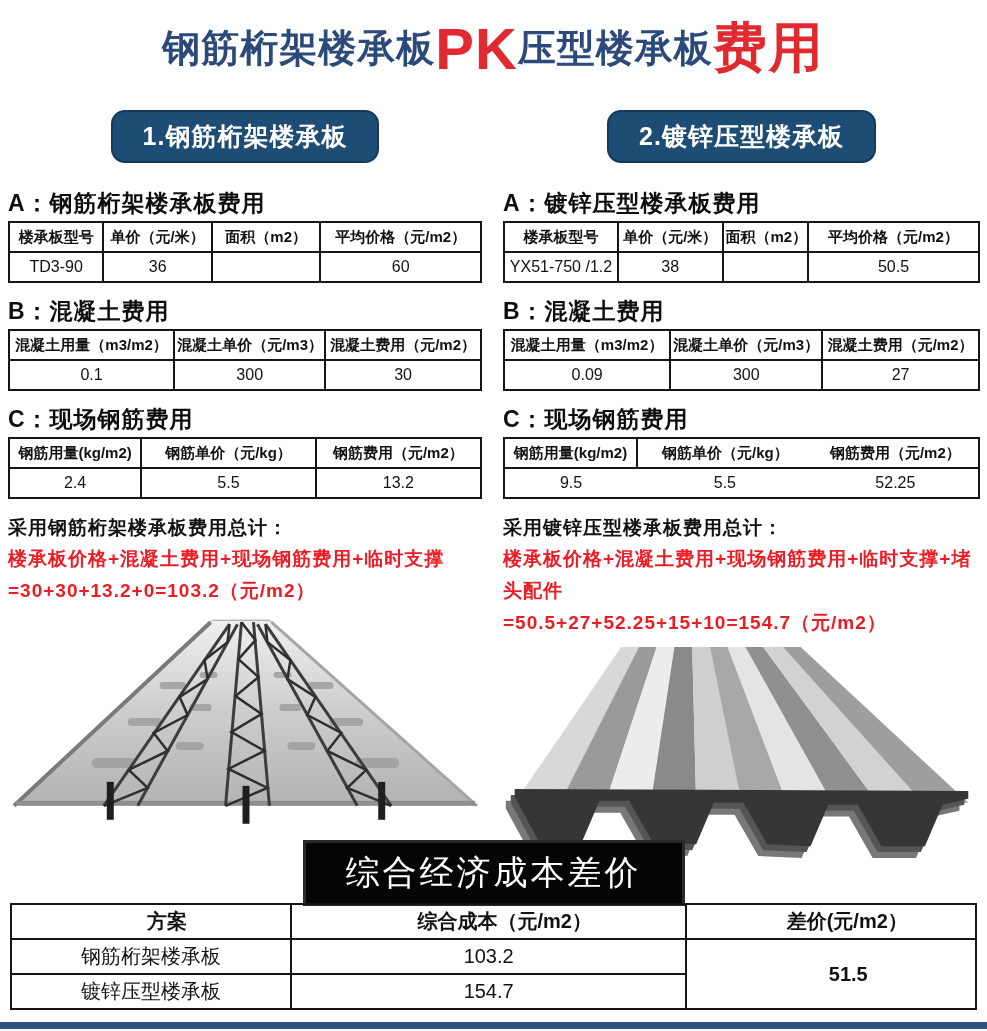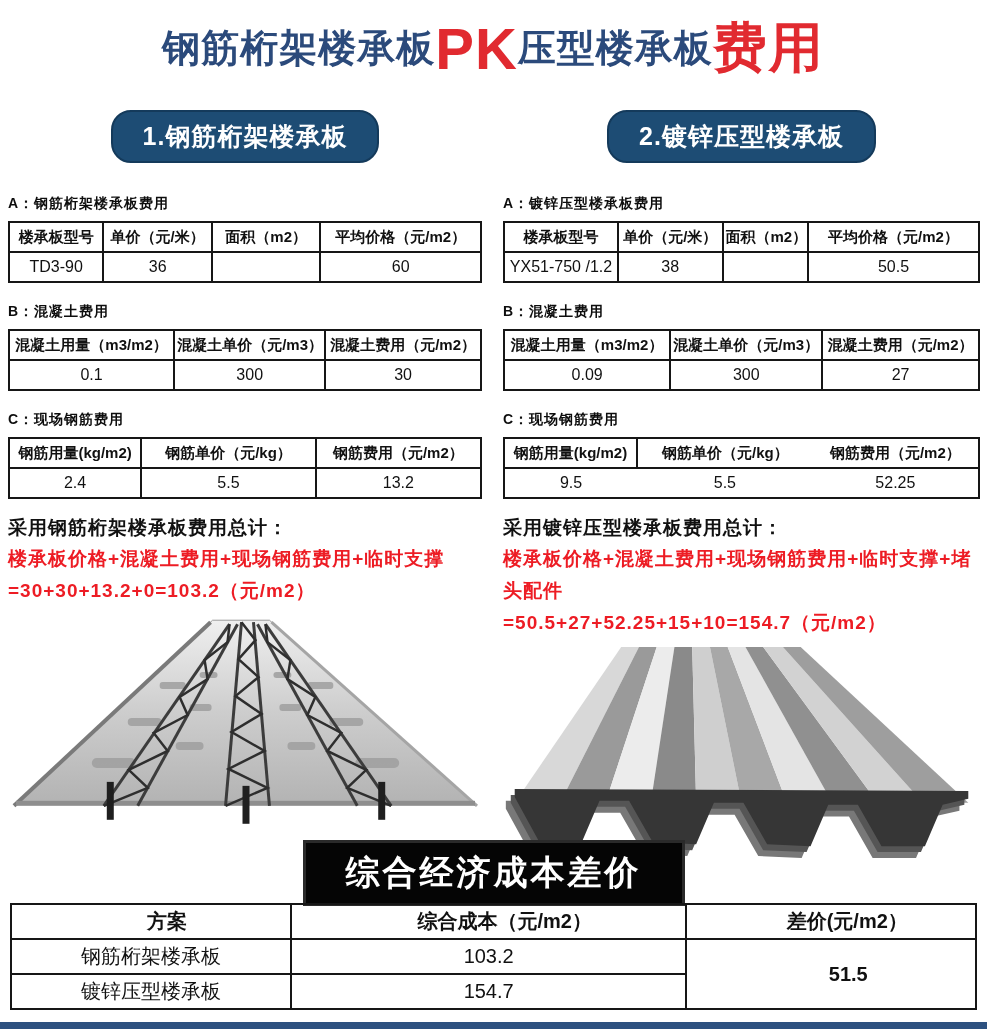--- a/index.html
+++ b/index.html
@@ -12,23 +12,23 @@
   .t-blue { color:#2b4a7b; font-size:38px; letter-spacing:1px; }
   .t-red-pk { color:#e12a30; font-size:58px; letter-spacing:1px; }
   .t-red-fee { color:#e12a30; font-size:54px; letter-spacing:2px; }
 
   
   .cols { position:absolute; top:110px; left:8px; width:972px; display:flex; gap:21px; }
   .col { width:474px; }
   .col.right { width:477px; }
 
   .badge { width:fit-content; margin:0 auto 26px auto; background:#1d4c74; border:2px solid #143a5b;
-           border-radius:20px; padding:8px 30px; color:#ffffff; font-size:25px; font-weight:bold; letter-spacing:1px; }
-
-  .sec-heading { font-size:14px; font-weight:bold; color:#0d0d0d; height:28px; line-height:28px; margin-bottom:4px; letter-spacing:1px; }
+           border-radius:14px; padding:8px 30px; color:#ffffff; font-size:25px; font-weight:bold; letter-spacing:1px; }
+
+  .sec-heading { font-size:23px; font-weight:bold; color:#0d0d0d; height:28px; line-height:28px; margin-bottom:4px; letter-spacing:1px; }
 
   table.cost { width:100%; border-collapse:collapse; table-layout:fixed; margin-bottom:14px; }
   table.cost td { border:2px solid #161616; text-align:center; height:30px; padding:1px 2px;
                   font-size:16px; color:#111; white-space:nowrap; overflow:hidden; }
   table.cost tr.hdr td { font-weight:bold; font-size:15px;border-radius:12px; }
 
   
   table.loose { border:2px solid #161616; }
   table.loose td { border:none; }
   table.loose tr.hdr td { border-bottom:2px solid #161616; }
@@ -36,21 +36,21 @@
 
   .summary { margin-top:6px; }
   .summary-heading { font-size:19px; font-weight:bold; color:#111; line-height:30px; letter-spacing:1px; }
   .summary-formula, .summary-result { font-size:19px; font-weight:bold; color:#ed1c24; line-height:32px; letter-spacing:1px; }
 
   .product-image { display:block; margin-top:8px; }
 
   
   .banner { position:absolute; top:840px; left:0; width:100%; text-align:center; }
   .banner-inner { display:inline-block; background:#050505; border:3px solid #2a2a2a; padding:7px 40px;
-                  color:#ffffff; font-size:34px; font-weight:bold; letter-spacing:3px; }
+                  color:#ffffff; font-size:34px; font-weight:normal; letter-spacing:3px; }
 
   .cmp-wrap { position:absolute; top:903px; left:10px; right:10px; }
   table.cmp { width:100%; border-collapse:collapse; table-layout:fixed; }
   table.cmp td { border:2px solid #161616; text-align:center; font-size:20px; color:#111; height:35px; }
   table.cmp tr.hdr td { font-weight:bold;padding-left:32px; }
   .diff-cell { color:#ef2b24; font-size:46px; font-weight:bold;padding-left:34px; }
 
   .footer-bar { position:absolute; left:0; right:0; bottom:2px; height:7px; background:#2d5180; }
 </style>
 </head>

